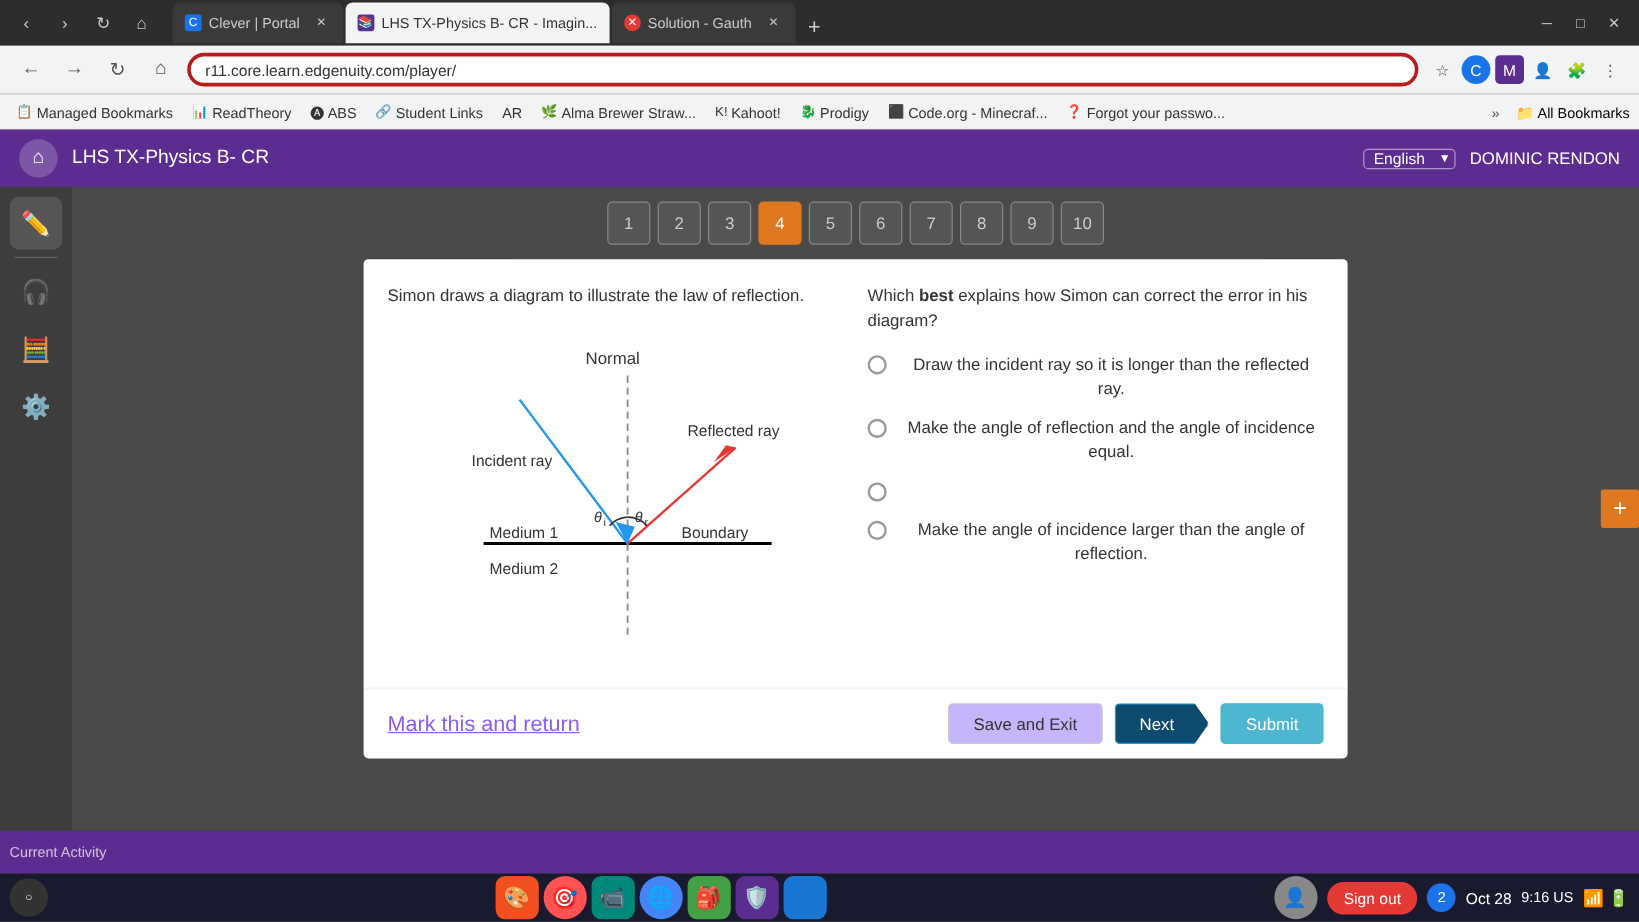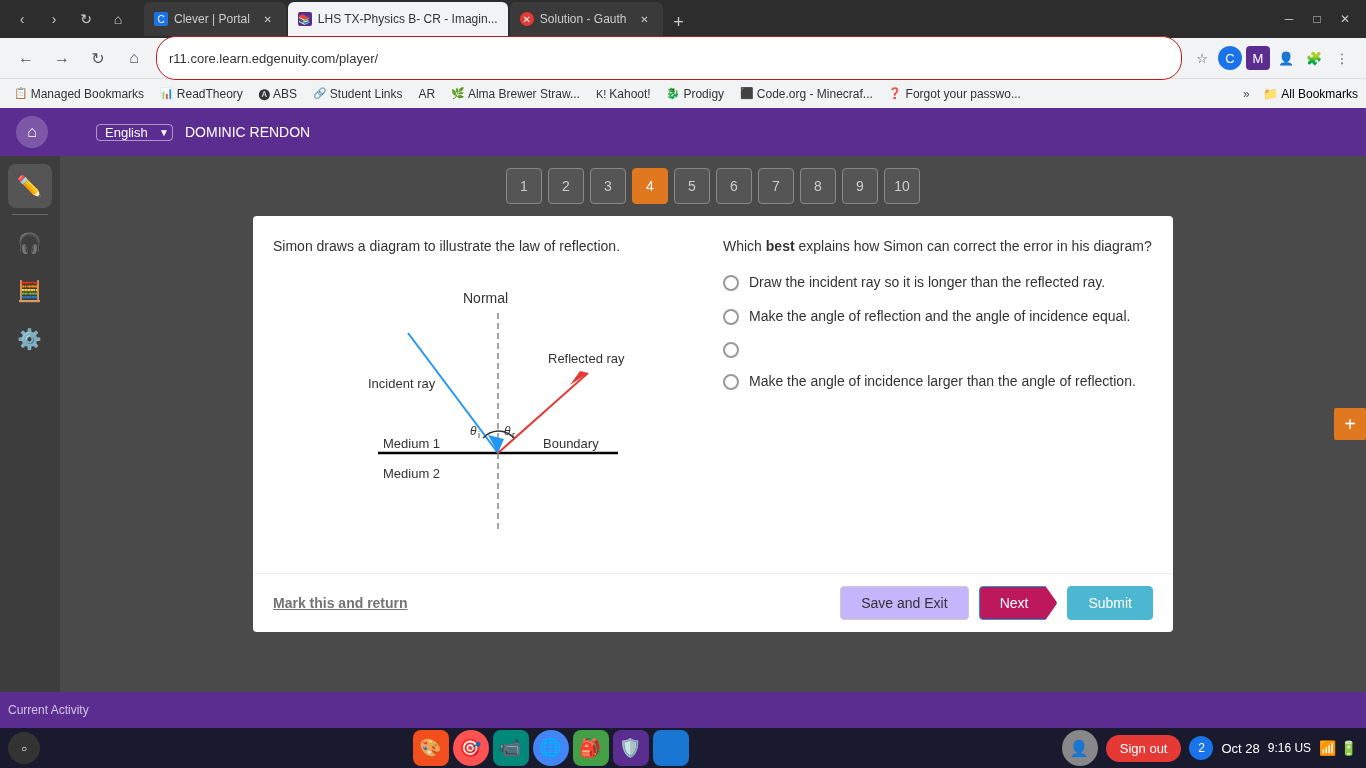--- a/index.html
+++ b/index.html
@@ -97,23 +97,23 @@
     .nav-btn {
       width: 28px; height: 28px;
       border: none; background: transparent;
       color: #555; font-size: 16px;
       cursor: pointer; border-radius: 50%;
       display: flex; align-items: center; justify-content: center;
     }
     .address-input {
       flex: 1;
       background: white;
-      border: 1px solid #b91c1c;
+      border: 3px solid #b91c1c;
       border-radius: 20px;
-      height: 44px;
+      height: 28px;
       padding: 0 12px;
       font-size: 13px;
       color: #333;
       outline: none;
     }
     .address-icons {
       display: flex; gap: 4px; align-items: center;
     }
     .addr-icon {
       width: 24px; height: 24px;
@@ -246,21 +246,21 @@
     .q-num.active {
       background: #e07820;
       color: white;
       border-color: #e07820;
     }
 
     
     .question-card {
       background: white;
       border-radius: 4px;
-      width: 920px;
+      width: 820px;
       max-height: 480px;
       display: flex;
       flex-direction: column;
       overflow: hidden;
     }
     .question-body {
       display: flex;
       flex: 1;
       padding: 20px;
       gap: 20px;
@@ -320,38 +320,37 @@
 
     
     .card-footer {
       padding: 12px 20px;
       display: flex;
       align-items: center;
       border-top: 1px solid #eee;
       gap: 10px;
     }
     .mark-link {
-      color: #737373;
-      font-size: 14px;
+      color: #8b5cf6;
+      font-size: 18px;
       text-decoration: underline;
       cursor: pointer;
       margin-right: auto;
-      font-weight: bold;
     }
     .footer-btn {
       padding: 8px 20px;
       border-radius: 4px;
       font-size: 14px;
       cursor: pointer;
       border: 1px solid #ccc;
       background: #c4b5fd;
       color: #333;
     }
     .footer-btn.next {
-      background: #be185d;
+      background: #0c4a6e;
       color: white;
       border-color: #1a9fd4;
       clip-path: polygon(0 0, calc(100% - 12px) 0, 100% 50%, calc(100% - 12px) 100%, 0 100%);
       padding-right: 28px;
     }
     .footer-btn.submit {
       background: #4db6d0;
       color: white;
       border-color: #4db6d0;
       border-radius: 4px;
@@ -532,20 +531,21 @@
   <div class="bookmark-item">
     <span class="bk-icon">❓</span>
     <span>Forgot your passwo...</span>
   </div>
   <div class="more-btn">»</div>
   <div style="margin-left:4px;">📁 All Bookmarks</div>
 </div>
 
 <div class="app-header">
   <div class="app-home-btn">⌂</div>
+  <span class="app-title">LHS TX-Physics B- CR</span>
   <div class="lang-wrapper">
     <select class="language-select">
       <option>English</option>
       <option>Spanish</option>
     </select>
     <span class="lang-arrow">▼</span>
   </div>
   <span class="user-name">DOMINIC RENDON</span>
 </div>
 

